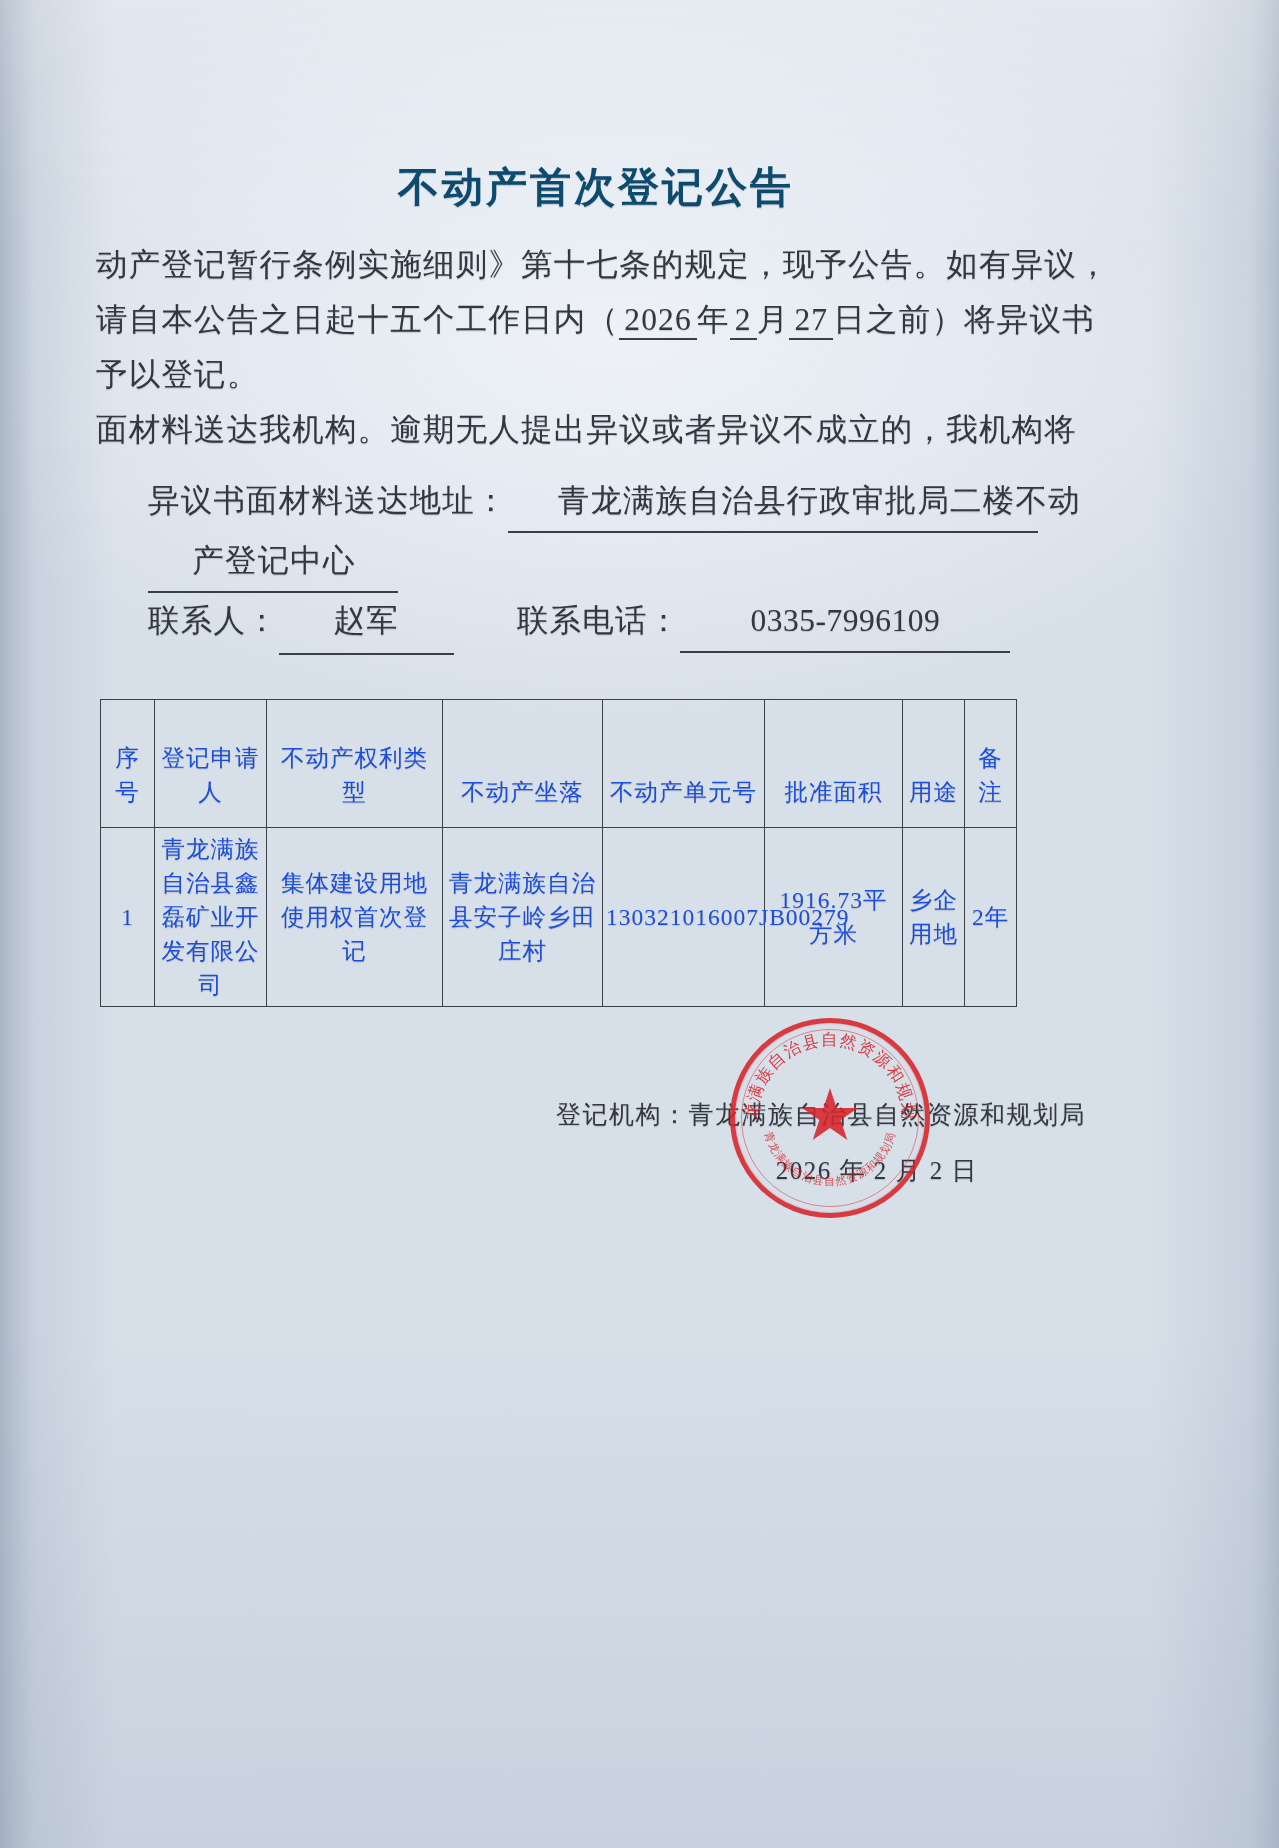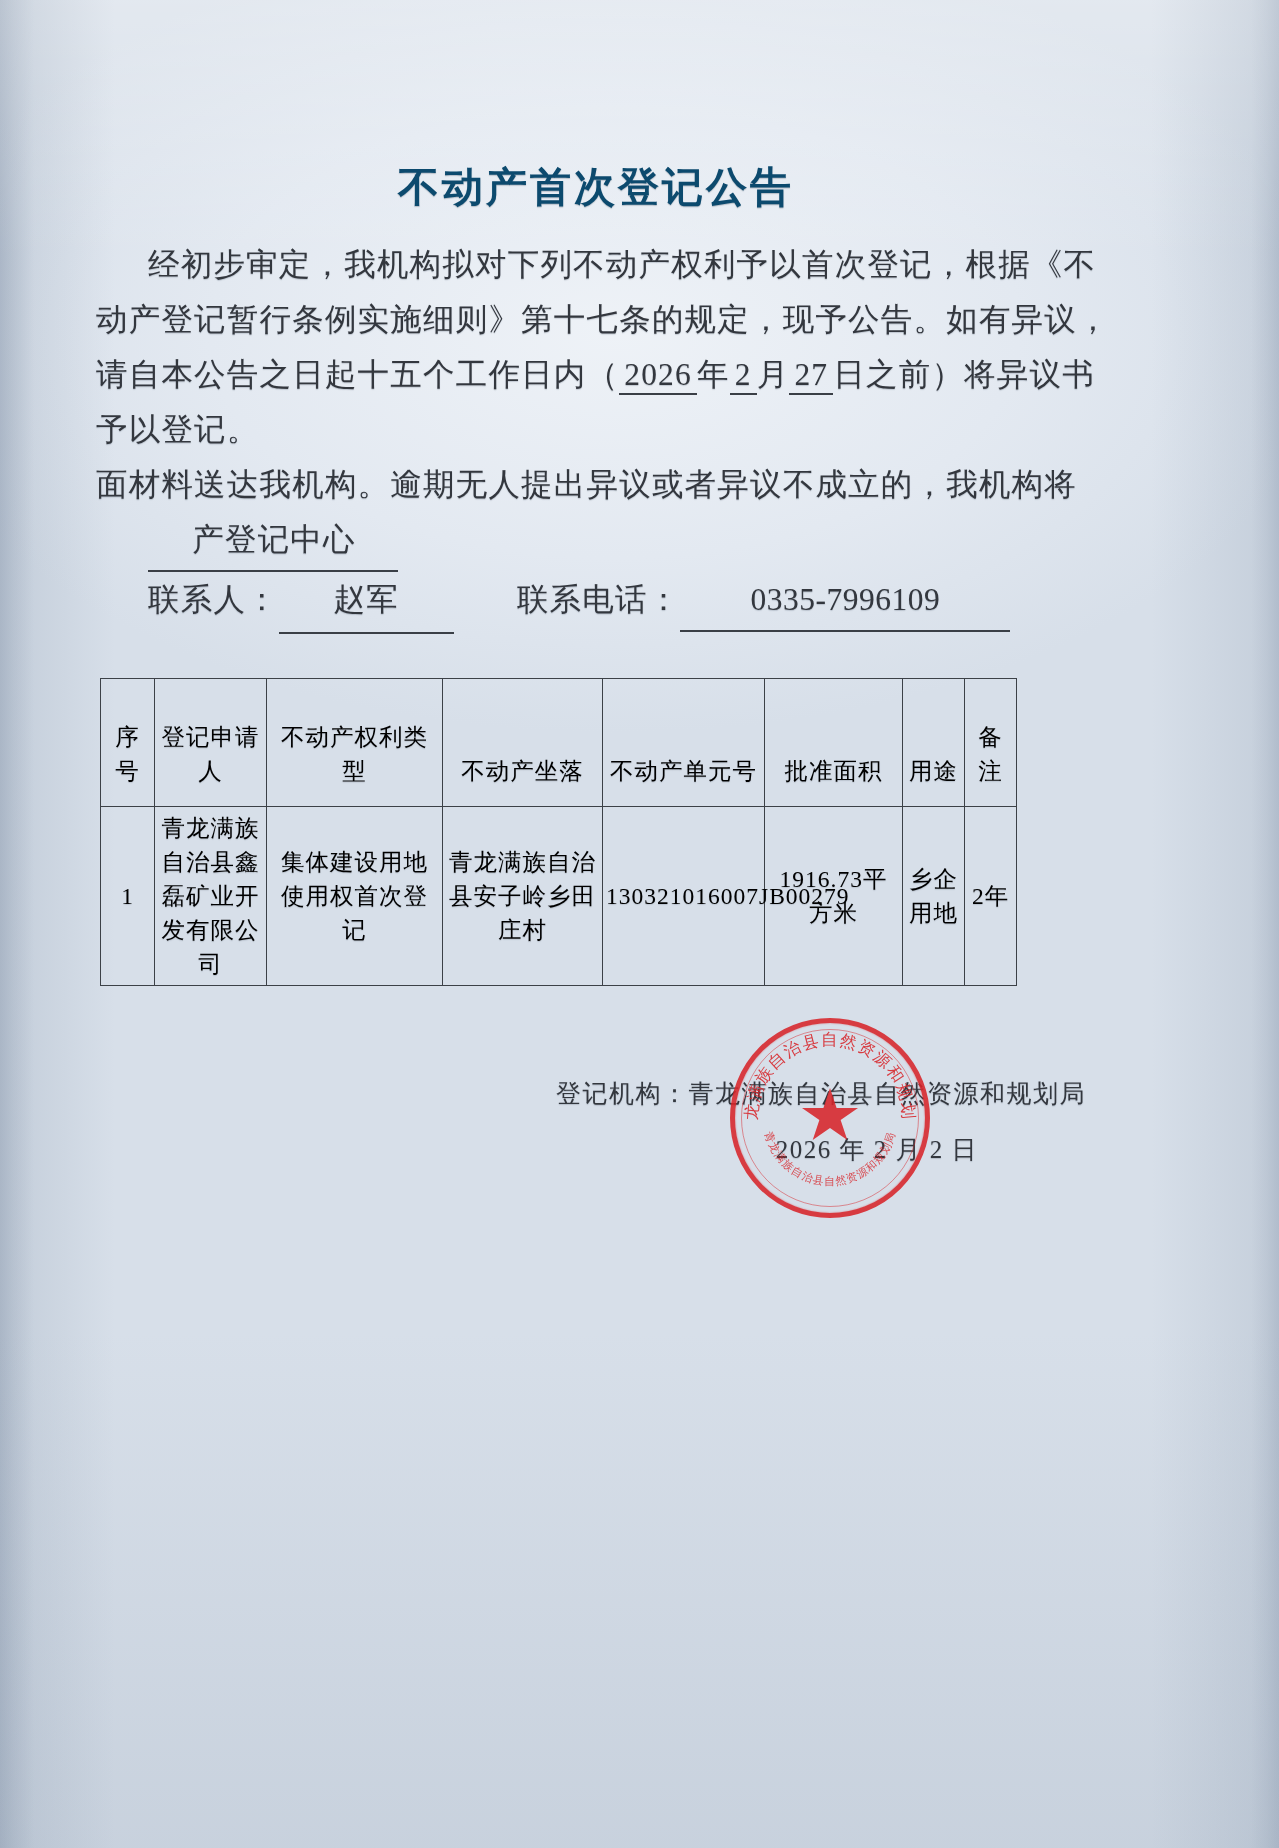--- a/index.html
+++ b/index.html
@@ -101,21 +101,21 @@
     table-layout: fixed;
   }
   table.reg td, table.reg th {
     border: 1.6px solid #3c4147;
     font-weight: normal;
     font-size: 23.5px;
     line-height: 34px;
     letter-spacing: 1px;
     text-align: center;
     vertical-align: middle;
-    color: #000000;
+    color: #1d4ed8;
     padding: 4px 3px;
     text-shadow: 0 1px 1px rgba(100,112,128,0.25);
     margin-top: 7px;
   }
   table.reg thead td { height: 128px; vertical-align: bottom; padding-bottom: 18px; }
   table.reg tbody td { height: 150px; }
   .c-seq   { width: 54px; }
   .c-appl  { width: 112px; }
   .c-type  { width: 176px; }
   .c-loc   { width: 160px; }
@@ -174,27 +174,29 @@
 <div id="paper">
   <div id="sheet-edge-left"></div>
   <div id="sheet-edge-right"></div>
 </div>
 
 <div id="content">
 
   <div class="title">不动产首次登记公告</div>
 
   <div class="para">
-    <p class="indent">经初步审定，我机构拟对下列不动产权利予以首次登记，根据《不</p>
     <p>动产登记暂行条例实施细则》第十七条的规定，现予公告。如有异议，</p>
     <p><span>请自本公告之日起十五个工作日内（</span><span class="u num">2026</span><span>年</span><span class="u num">2</span><span>月</span><span class="u num">27</span><span>日之前）</span><span>将异议书</span></p>
     <p>予以登记。</p>
     <p>面材料送达我机构。逾期无人提出异议或者异议不成立的，我机构将</p>
   </div>
 
+  <div class="field-row indent" style="margin-top:16px;">
+    <span>异议书面材料送达地址：</span><span class="fill addr1">青龙满族自治县行政审批局二楼不动</span>
+  </div>
   <div class="field-row indent">
     <span class="fill addr2">产登记中心</span>
   </div>
 
   <div class="field-row indent">
     <span>联系人：</span><span class="fill person">赵军</span>
     <span style="display:inline-block;width:54px;"></span><span>联系电话：</span><span class="fill phone ascii">0335-7996109</span>
   </div>
 
   <table class="reg">

